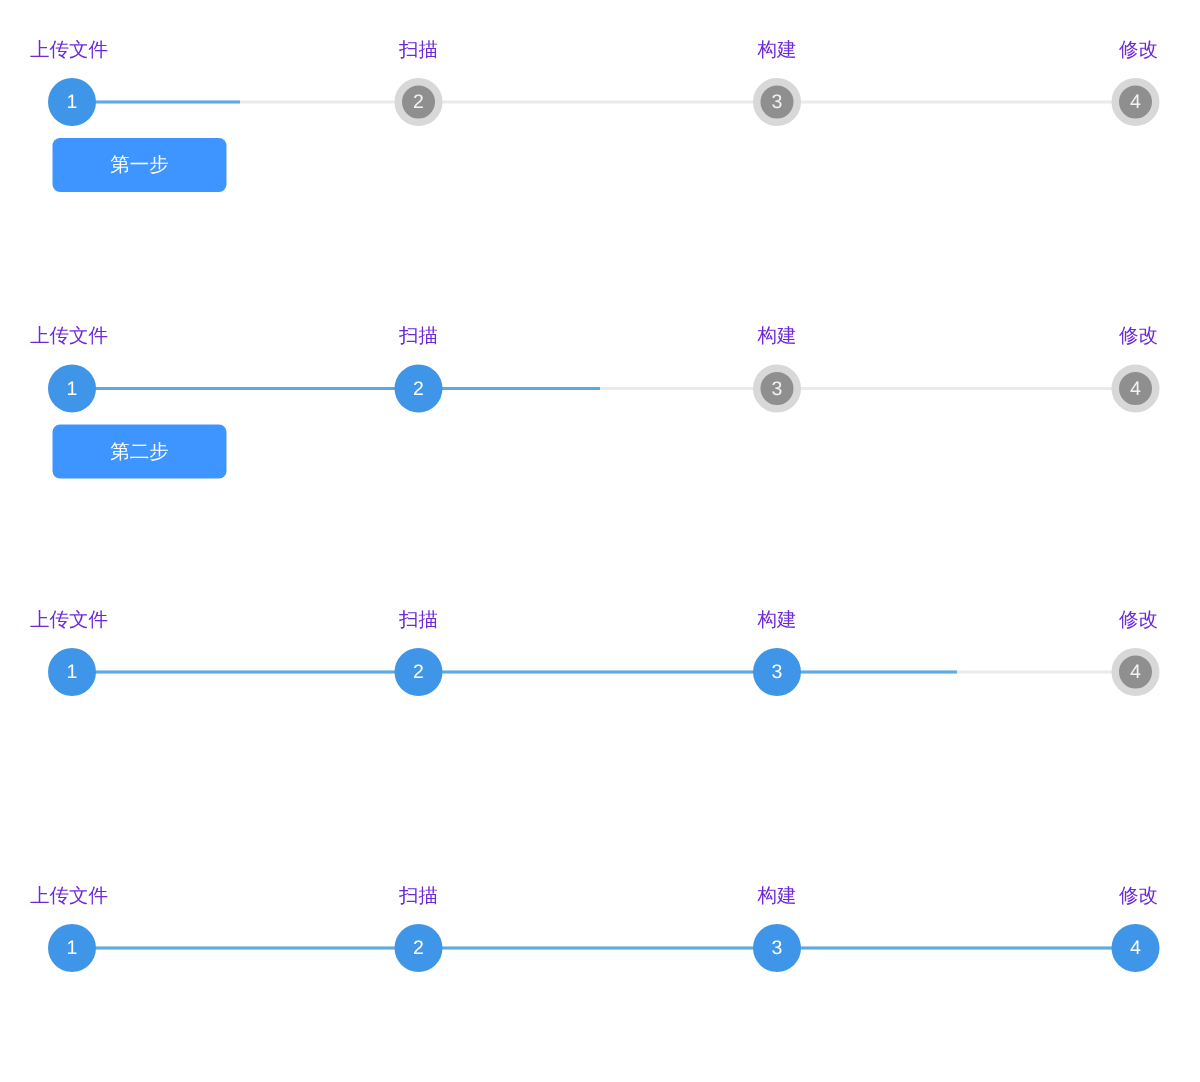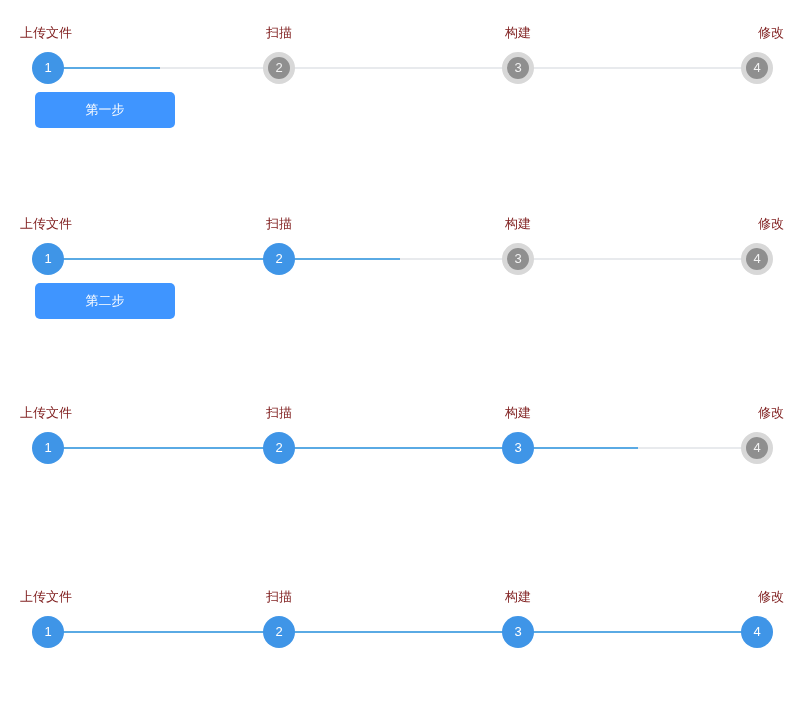--- a/index.html
+++ b/index.html
@@ -30,26 +30,26 @@
 
   
   .labels {
     position: relative;
     height: 22px;
   }
   .step-label {
     position: absolute;
     font-size: 13px;
     line-height: 22px;
-    color: #7f1d1d;
+    color: #6d28d9;
     white-space: nowrap;
   }
   .step-label.align-left  { transform: translateX(0); }
   .step-label.align-mid   { transform: translateX(-50%); }
-  .step-label.align-right { transform: translateX(-100%); margin-left: 12px; }
+  .step-label.align-right { transform: translateX(-100%); }
 
   
   .track-row {
     position: relative;
     height: 48px;
   }
   .track-base {
     position: absolute;
     left: 48px;
     right: 43px;
@@ -92,21 +92,21 @@
 
   
   .action-row {
     position: relative;
     height: 40px;
   }
   .step-button {
     position: absolute;
     left: 35px;
     top: 0;
-    width: 140px;
+    width: 116px;
     height: 36px;
     border: none;
     border-radius: 5px;
     background: #3f95ff;
     color: #ffffff;
     font-size: 13px;
     font-family: "Liberation Sans", "DejaVu Sans", sans-serif;
     cursor: pointer;
     padding: 0;
   }

